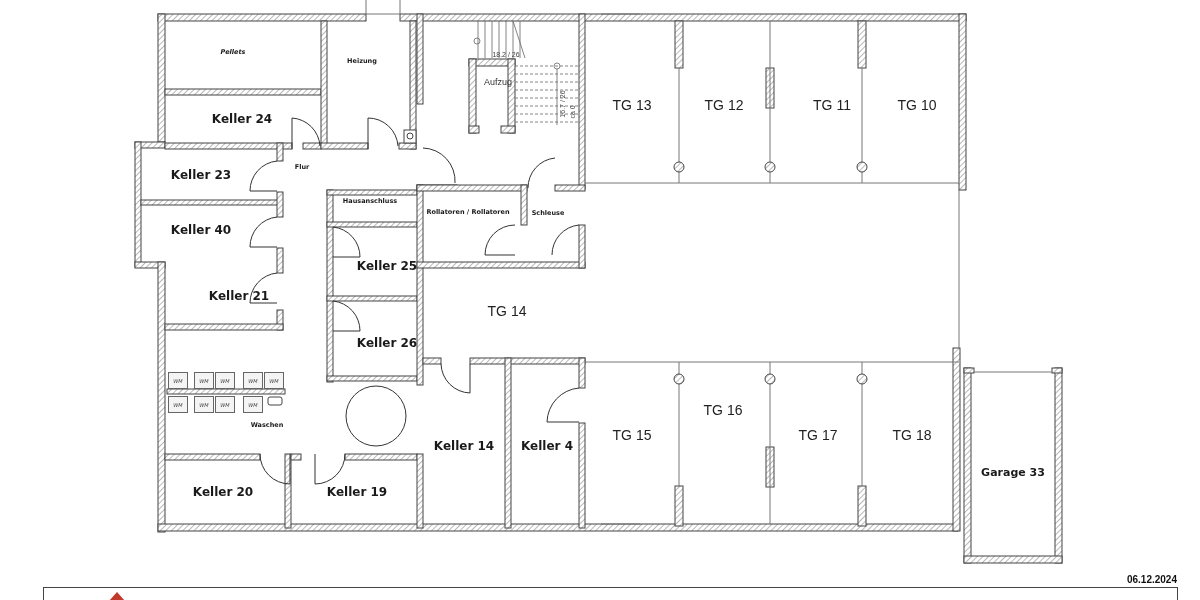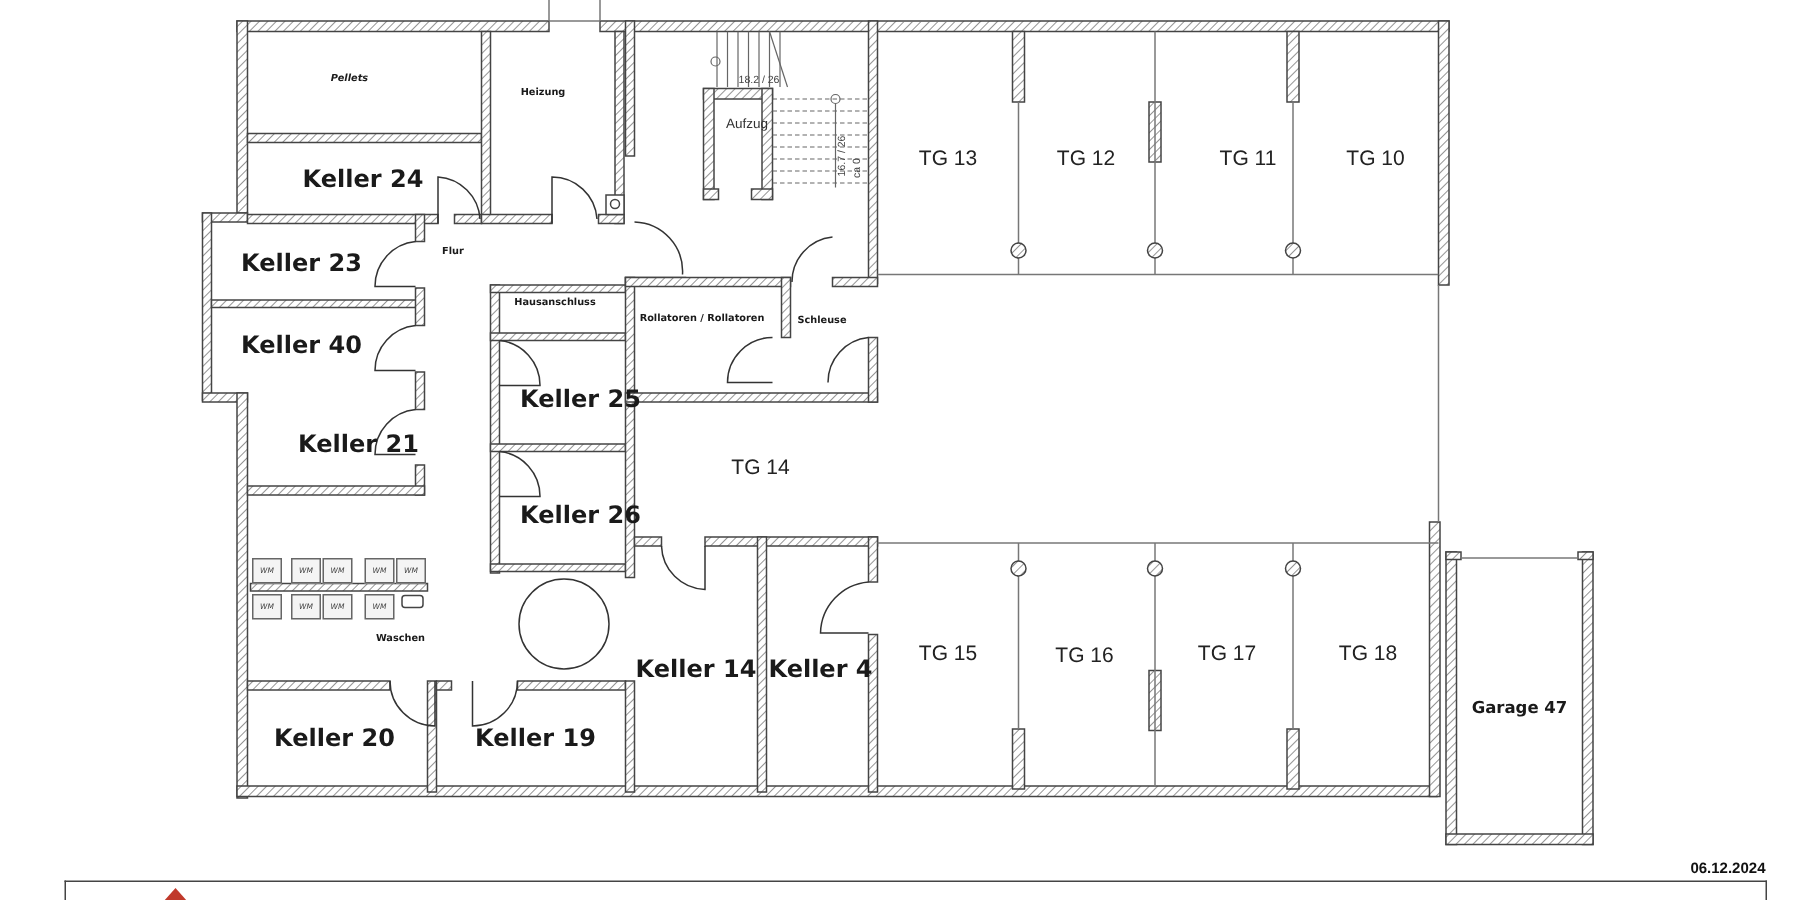--- a/index.html
+++ b/index.html
@@ -1,19 +1,19 @@
 <!DOCTYPE html>
 <html><head>
 <meta charset="utf-8">
 <style>
   html, body { margin:0; padding:0; background:#ffffff; }
   body { width:1200px; height:600px; position:relative; overflow:hidden; font-family:"Liberation Sans", sans-serif; }
   svg { position:absolute; left:0; top:0; }
   .lbl { position:absolute; transform:translate(-50%,-50%); white-space:nowrap; color:#1a1a1a; }
-  .keller { font-family:"DejaVu Sans", sans-serif; font-weight:bold; font-size:16px; }
+  .keller { font-family:"DejaVu Sans", sans-serif; font-weight:bold; font-size:12px; }
   .small { font-family:"DejaVu Sans", sans-serif; font-weight:bold; font-size:6.5px; }
   .tg { font-family:"Liberation Sans", sans-serif; font-size:14px; color:#222; }
   .garage { font-family:"DejaVu Sans", sans-serif; font-weight:bold; font-size:11px; }
   .wm { position:absolute; width:18px; height:15px; border:1px solid #666; background:#f4f4f4; font-size:5px; font-style:italic; color:#444; display:flex; align-items:center; justify-content:center; font-family:"DejaVu Sans", sans-serif; }
   .date { position:absolute; right:23px; top:574px; font-family:"Liberation Sans", sans-serif; font-weight:bold; font-size:10px; color:#111; }
   .footer-box { position:absolute; left:43px; top:587px; width:1133px; height:30px; border:1.5px solid #444; border-bottom:none; }
   .logo { position:absolute; left:109px; top:592px; width:0; height:0; border-left:8px solid transparent; border-right:8px solid transparent; border-bottom:9px solid #c0392b; }
   .aufzug { font-family:"Liberation Sans", sans-serif; font-size:9px; color:#333; }
   .stairtxt { font-family:"Liberation Sans", sans-serif; font-size:7px; color:#444; }
 </style>
@@ -193,34 +193,34 @@
 <div class="lbl small" style="left:370px;top:201px;">Hausanschluss</div>
 <div class="lbl small" style="left:468px;top:212px;">Rollatoren / Rollatoren</div>
 <div class="lbl small" style="left:548px;top:213px;">Schleuse</div>
 <div class="lbl keller" style="left:387px;top:266px;">Keller 25</div>
 <div class="lbl keller" style="left:387px;top:343px;">Keller 26</div>
 <div class="lbl small" style="left:267px;top:425px;">Waschen</div>
 <div class="lbl keller" style="left:223px;top:492px;">Keller 20</div>
 <div class="lbl keller" style="left:357px;top:492px;">Keller 19</div>
 <div class="lbl keller" style="left:464px;top:446px;">Keller 14</div>
 <div class="lbl keller" style="left:547px;top:446px;">Keller 4</div>
-<div class="lbl garage" style="left:1013px;top:472px;">Garage 47</div>
+<div class="lbl garage" style="left:1013px;top:472px;">Garage 33</div>
 <div class="lbl aufzug" style="left:498px;top:82px;">Aufzug</div>
 
 <div class="lbl stairtxt" style="left:506px;top:54px;">18.2 / 26</div>
 <div class="lbl stairtxt" style="left:562px;top:104px;transform:translate(-50%,-50%) rotate(-90deg);">16.7 / 26</div>
 <div class="lbl stairtxt" style="left:572px;top:112px;transform:translate(-50%,-50%) rotate(-90deg);">ca 0</div>
 
 <div class="lbl tg" style="left:632px;top:105px;">TG 13</div>
 <div class="lbl tg" style="left:724px;top:105px;">TG 12</div>
 <div class="lbl tg" style="left:820px;top:105px;margin-left:12px;">TG 11</div>
 <div class="lbl tg" style="left:917px;top:105px;">TG 10</div>
 <div class="lbl tg" style="left:507px;top:311px;">TG 14</div>
 <div class="lbl tg" style="left:632px;top:435px;">TG 15</div>
-<div class="lbl tg" style="left:723px;top:436px;">TG 16</div>
+<div class="lbl tg" style="left:723px;top:410px;">TG 16</div>
 <div class="lbl tg" style="left:818px;top:435px;">TG 17</div>
 <div class="lbl tg" style="left:912px;top:435px;">TG 18</div>
 
 <div class="wm" style="left:168px;top:372px;">WM</div>
 <div class="wm" style="left:194px;top:372px;">WM</div>
 <div class="wm" style="left:215px;top:372px;">WM</div>
 <div class="wm" style="left:243px;top:372px;">WM</div>
 <div class="wm" style="left:264px;top:372px;">WM</div>
 <div class="wm" style="left:168px;top:396px;">WM</div>
 <div class="wm" style="left:194px;top:396px;">WM</div>

